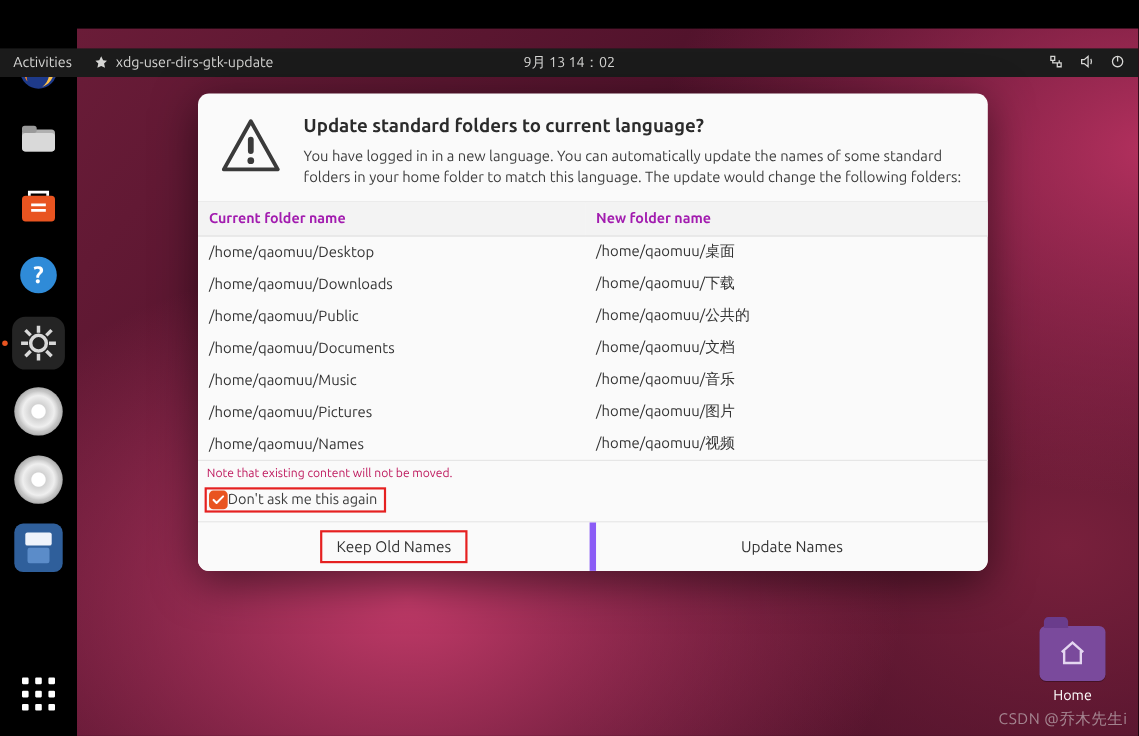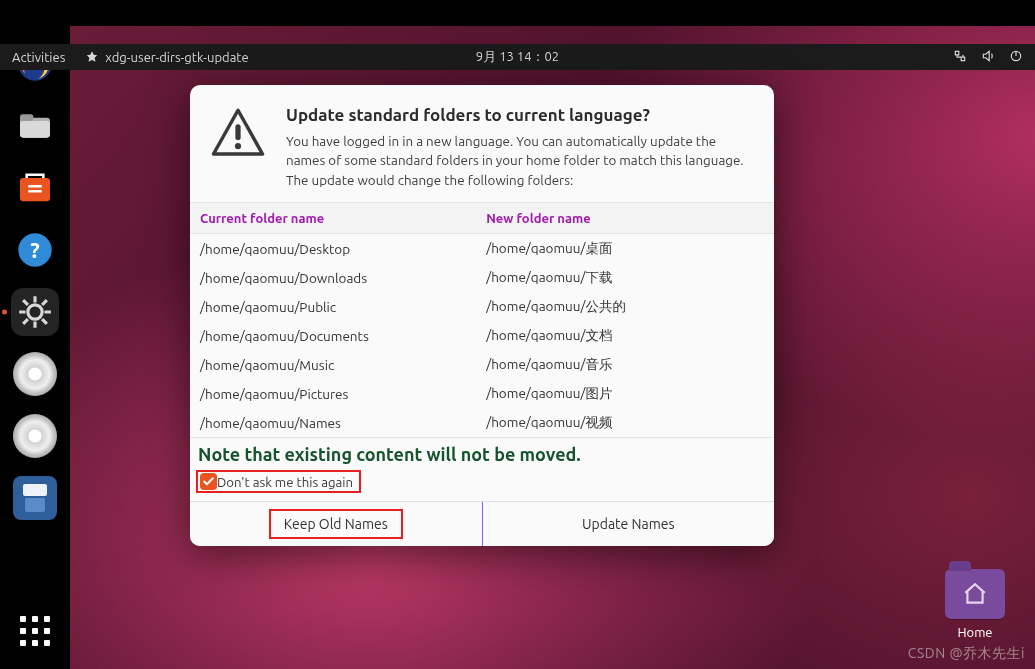--- a/index.html
+++ b/index.html
@@ -81,53 +81,53 @@
     width:60px;height:50px;margin:0 auto 6px;
     background:#7a4a9c;border-radius:6px;position:relative;
     box-shadow:0 1px 0 rgba(0,0,0,0.3);
   }
   .home-folder .folder-ic::before{
     content:"";position:absolute;top:-8px;left:4px;width:22px;height:10px;background:#6a3c8c;border-radius:4px 4px 0 0;
   }
   .home-folder .folder-ic svg{position:absolute;left:50%;top:50%;transform:translate(-50%,-50%);}
   
   .dialog {
-    position:absolute; left:190px; top:85px; width:584px;
+    position:absolute; left:180px; top:85px; width:718px;
     background:#fafafa; border-radius:10px;
     box-shadow:0 10px 40px rgba(0,0,0,0.5);
     color:#3c3c3c;
     overflow:hidden;
     z-index:60;
   }
   .dialog-head { display:flex; padding:20px 20px 12px 20px; gap:20px; }
   .warn-ic { flex:0 0 56px; }
   .dialog-head h1 { margin:0 0 8px 0; font-size:17px; font-weight:700; color:#2b2b2b;}
   .dialog-head p { margin:0; font-size:13.4px; line-height:1.45; color:#3d3d3d;}
   .folders {
     border-top:1px solid #e4e4e4; border-bottom:1px solid #e4e4e4;
   }
   table.ftab { width:100%; border-collapse:collapse; font-size:13.5px; }
   table.ftab th {
     text-align:left; font-weight:600; color:#a21caf;
     padding:8px 10px; border-bottom:1px solid #e4e4e4; background:#f3f3f3;
     font-size:13px;
   }
   table.ftab td { padding:5.5px 10px; color:#333; }
-  .note { padding:6px 8px 2px 8px; font-size:18px; color:#14532d;font-weight:bold;}
+  .note { padding:6px 8px 2px 8px; font-size:11px; color:#be185d;}
   .check-row { display:flex; align-items:center; gap:6px; padding:4px 6px 8px 6px; font-size:13.2px;}
   .chk {
     width:17px;height:17px;border-radius:4px;background:#e95420;
     display:flex;align-items:center;justify-content:center;
   }
   .btn-row { display:flex; border-top:1px solid #e0e0e0; }
   .btn-row button {
     flex:1; height:44px; border:none; background:#fafafa; cursor:pointer;
     font-size:14px; color:#333; font-family:inherit;
   }
-  .btn-row button:first-child { border-right:1px solid #8b5cf6;}
+  .btn-row button:first-child { border-right:6px solid #8b5cf6;}
   .hl-red { outline:2px solid #e52020; outline-offset:-1px; }
   .hl-red-inset { border:2px solid #e52020; display:inline-flex; align-items:center; padding:1px 6px 1px 2px; gap:0;}
   .watermark{
     position:absolute; right:10px; bottom:6px;
     color:rgba(220,220,220,0.55); font-size:14px; letter-spacing:0.5px;
     z-index:200; pointer-events:none;
   }
 </style>
 </head>
 <body>

